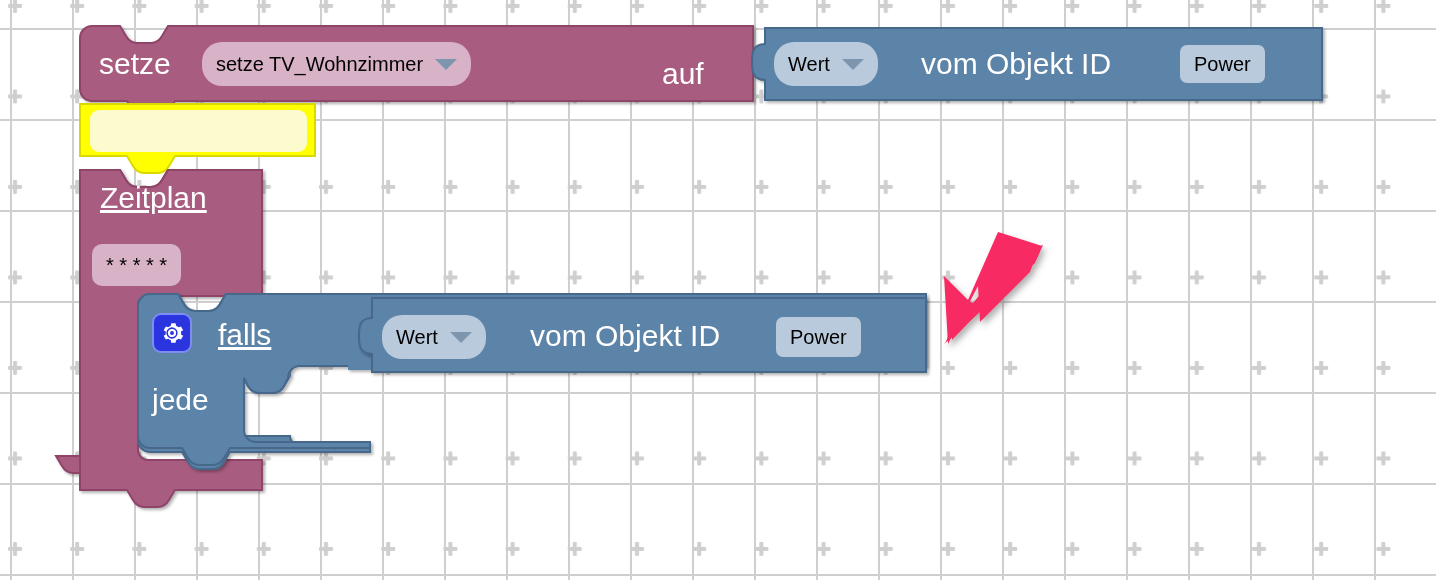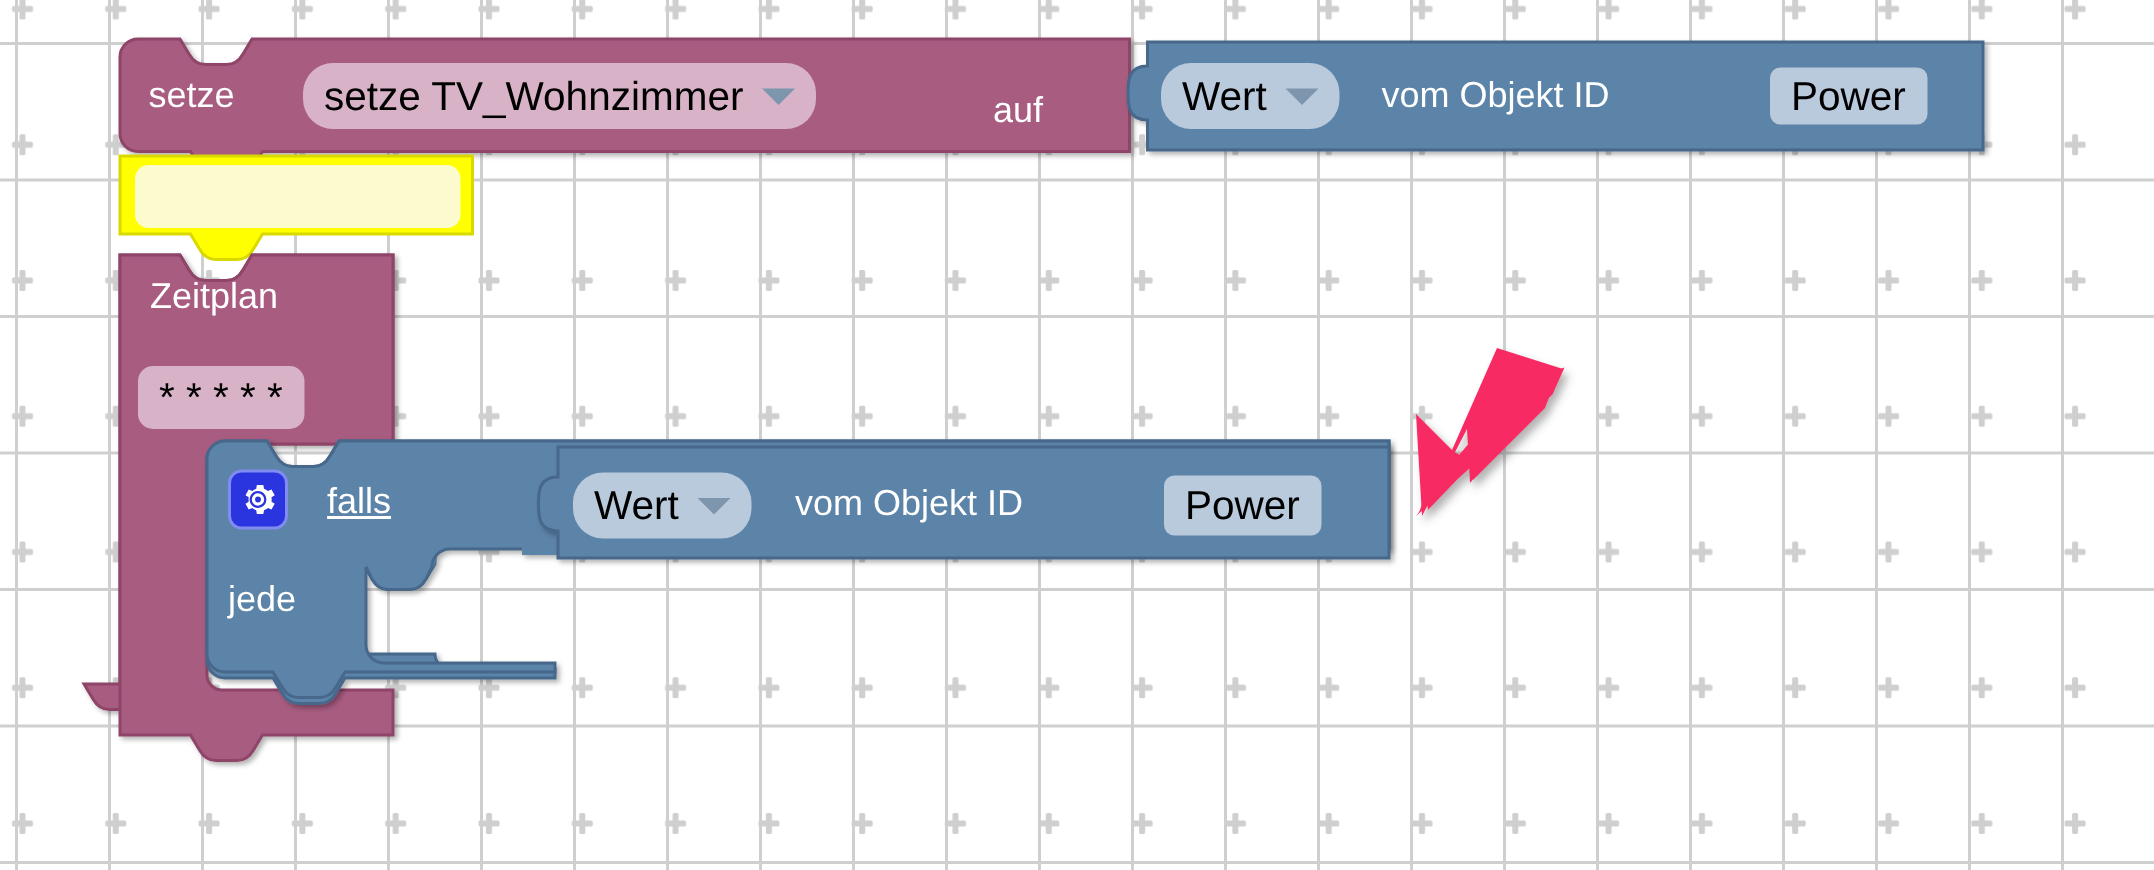--- a/index.html
+++ b/index.html
@@ -34,35 +34,35 @@
     left: 0; top: 0;
     width: 1436px; height: 580px;
     overflow: visible;
   }
 
   
   .blk-text {
     position: absolute;
     color: #ffffff;
     font-family: "Liberation Sans", sans-serif;
-    font-size: 24px;
+    font-size: 30px;
     line-height: 30px;
     white-space: nowrap;
     user-select: none;
   }
   .blk-text.dark { color: #000000; }
 
   .field {
     position: absolute;
     display: flex;
     align-items: center;
     border-radius: 20px;
     padding: 0 14px;
     font-family: "Liberation Sans", sans-serif;
-    font-size: 27px;
+    font-size: 20px;
     line-height: 30px;
     color: #000000;
     white-space: nowrap;
     box-sizing: border-box;
     user-select: none;
   }
   .field .caret {
     display: inline-block;
     width: 0; height: 0;
     margin-left: 12px;
@@ -303,21 +303,21 @@
       <span class="caret"></span>
     </div>
 
     <div class="blk-text" style="left:921px; top:49px; pointer-events:auto;">vom Objekt ID</div>
 
     <div class="field field-blue" style="left:1180px; top:45px; height:38px; border-radius:7px; pointer-events:auto;">
       <span>Power</span>
     </div>
 
 
-    <div class="blk-text" style="left:100px; top:183px; pointer-events:auto;">Zeitplan</div>
+    <div class="blk-text" style="left:100px; top:183px; pointer-events:auto;text-decoration:underline;">Zeitplan</div>
 
     <div class="field field-pink" style="left:92px; top:244px; height:42px; border-radius:10px; pointer-events:auto;">
       <span>* * * * *</span>
     </div>
 
     <div class="gear-icon" style="left:152px; top:313px; pointer-events:auto;">
       <svg width="26" height="26" viewBox="0 0 24 24" xmlns="http://www.w3.org/2000/svg">
         <path fill="#ffffff" d="M12 8.2a3.8 3.8 0 1 0 0 7.6 3.8 3.8 0 0 0 0-7.6zm0 5.6a1.8 1.8 0 1 1 0-3.6 1.8 1.8 0 0 1 0 3.6z"></path>
         <path fill="#ffffff" d="M20.3 13.4a8.6 8.6 0 0 0 0-2.8l2-1.2-2-3.5-2.2.9a8.5 8.5 0 0 0-2.4-1.4L15.3 3h-4l-.4 2.4a8.5 8.5 0 0 0-2.4 1.4l-2.2-.9-2 3.5 2 1.2a8.6 8.6 0 0 0 0 2.8l-2 1.2 2 3.5 2.2-.9a8.5 8.5 0 0 0 2.4 1.4l.4 2.4h4l.4-2.4a8.5 8.5 0 0 0 2.4-1.4l2.2.9 2-3.5zM12 17.2A5.2 5.2 0 1 1 12 6.8a5.2 5.2 0 0 1 0 10.4z"></path>
       </svg>

